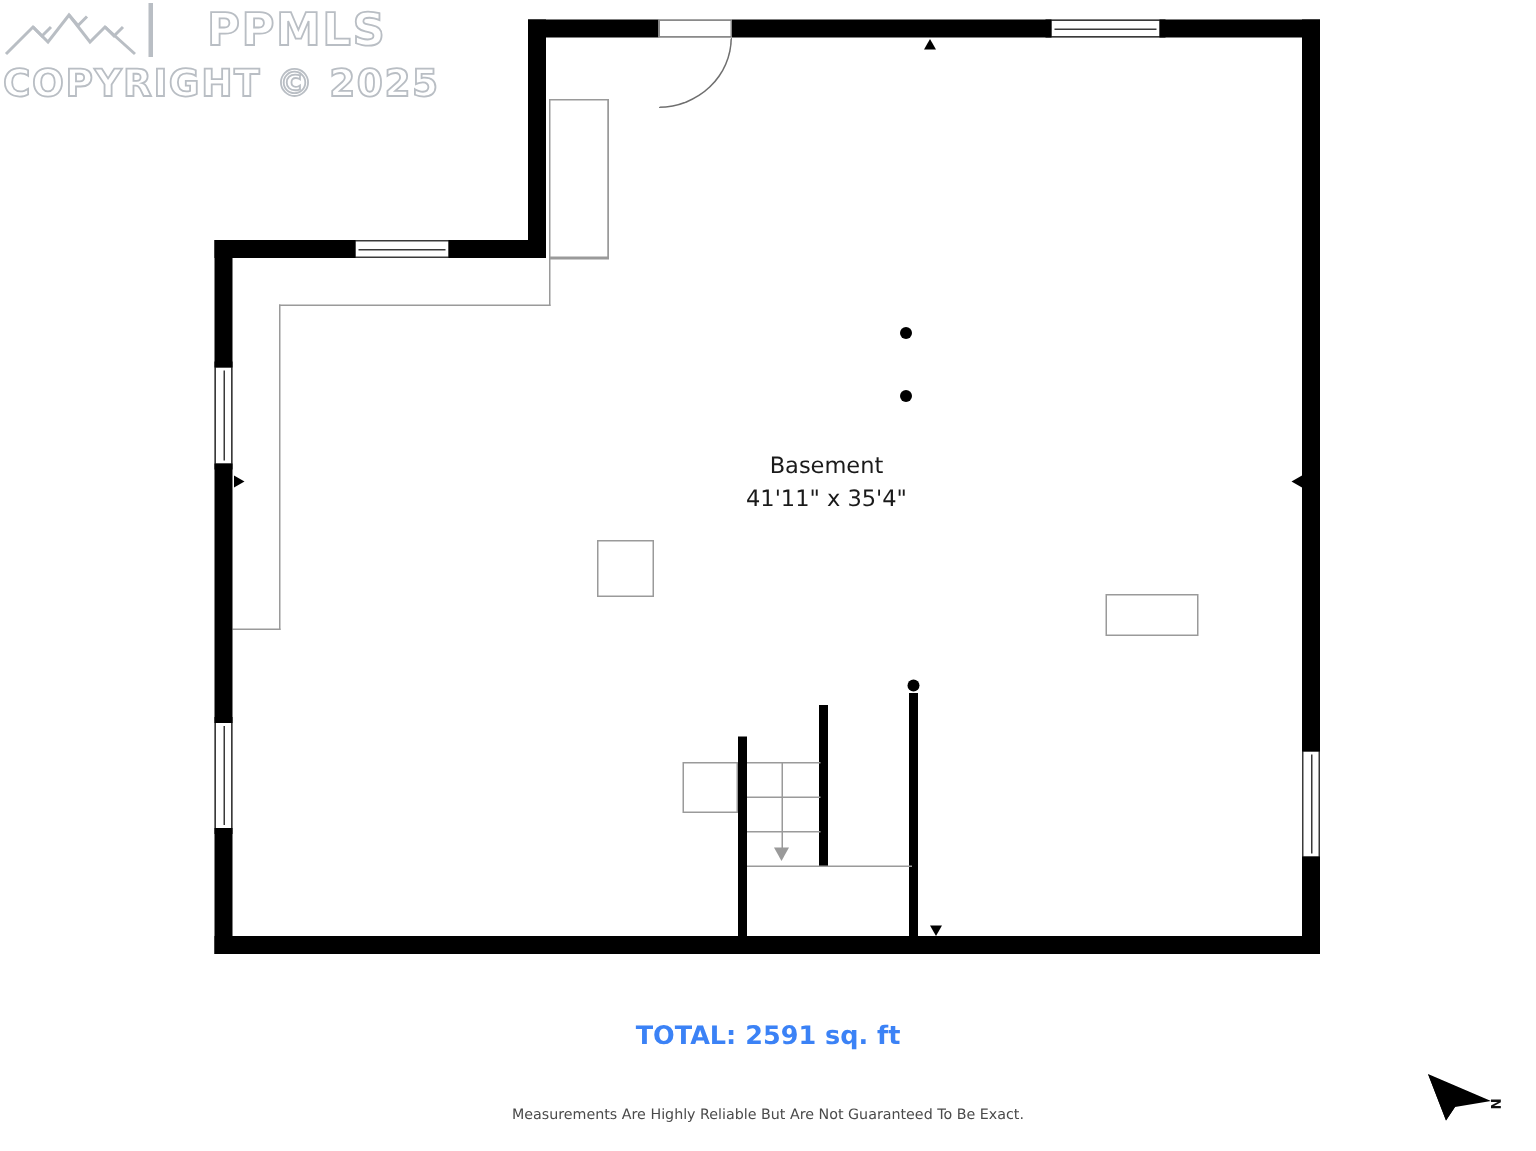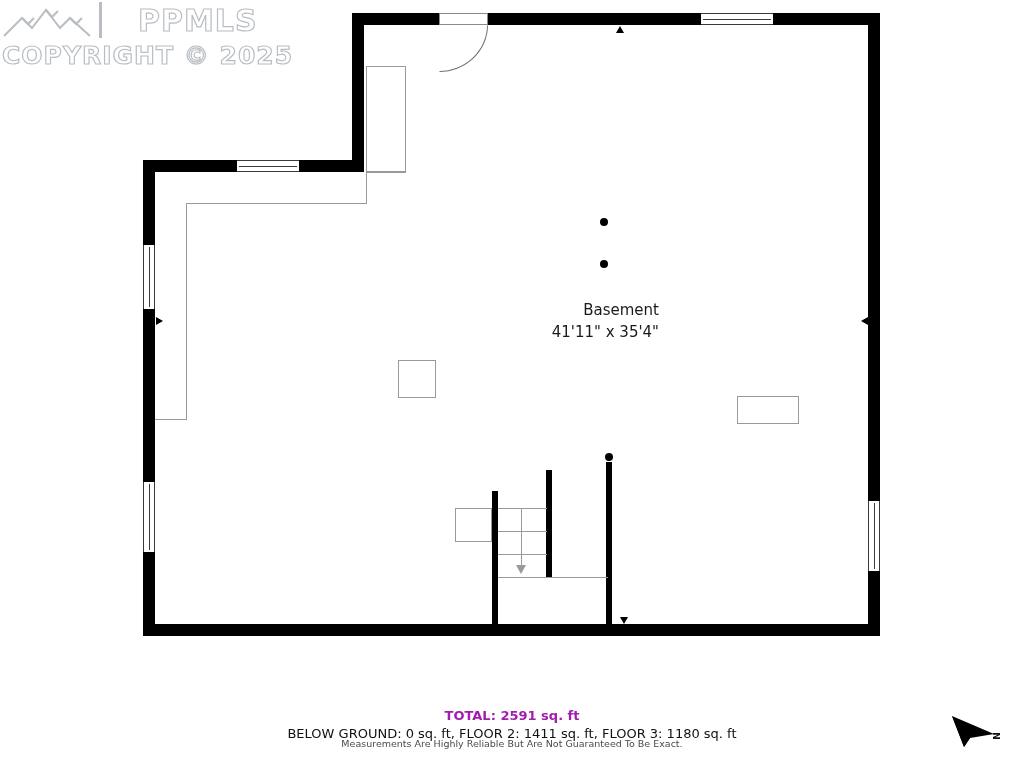--- a/index.html
+++ b/index.html
@@ -183,21 +183,21 @@
     border-right: 4px solid transparent;
     border-top: 7px solid #000;
   }
 
   
   #room-label {
     position: absolute;
     left: 443px;
     top: 300px;
     width: 216px;
-    text-align: right;
+    text-align: center;
     line-height: 1.45;
   }
   #room-name {
     font-size: 15px;
     color: #1a1a1a;
     display: block;
   }
   #room-dims {
     font-size: 15px;
     color: #1a1a1a;
@@ -207,25 +207,24 @@
   
   #summary {
     position: absolute;
     left: 0;
     top: 679px;
     width: 1024px;
     text-align: center;
     line-height: 1.42;
   }
   #summary .sum-total {
-    font-size: 13px;
+    font-size: 17px;
     font-weight: bold;
     display: block;
-    color: #a21caf;
-    margin-top: 28px;
+    color: #3b82f6;
   }
   #summary .sum-line {
     font-size: 13px;
     display: block;
     color: #111;
   }
   #disclaimer {
     position: absolute;
     left: 0;
     top: 738px;
@@ -339,21 +338,20 @@
   <div class="tick-down" style="left:616px; top:26px; border-top-color:#000; transform:rotate(180deg);"></div>
 
   <div id="room-label">
     <span id="room-name">Basement</span>
     <span id="room-dims">41'11" x 35'4"</span>
   </div>
 </div>
 
 <div id="summary">
   <span class="sum-total">TOTAL: 2591 sq. ft</span>
-  <span class="sum-line">BELOW GROUND: 0 sq. ft, FLOOR 2: 1411 sq. ft, FLOOR 3: 1180 sq. ft</span>
 </div>
 
 <div id="disclaimer">Measurements Are Highly Reliable But Are Not Guaranteed To Be Exact.</div>
 
 <div id="north-arrow">
   <svg width="62" height="44" viewBox="0 0 62 44">
     <polygon points="4,9 46,27 22,31 16,40" fill="#000000"></polygon>
     <polygon points="4,9 16,40 22,31" fill="#000000"></polygon>
   </svg>
   <div id="north-label">N</div>

